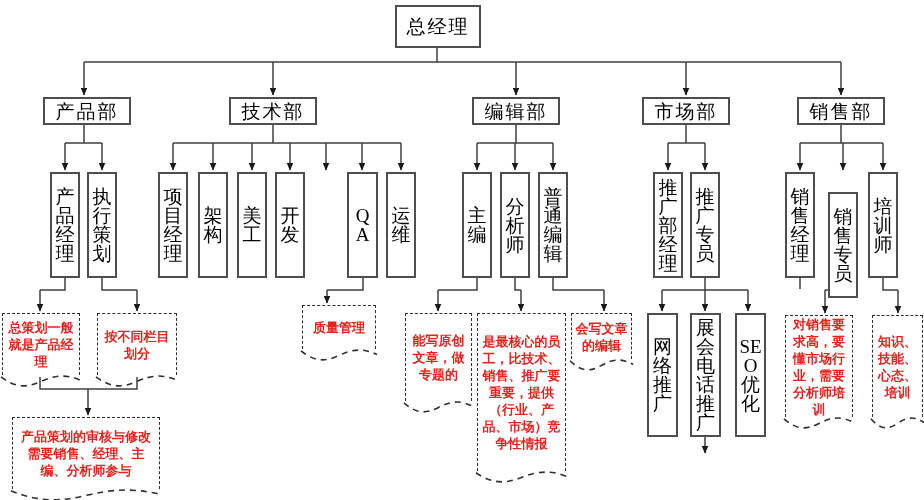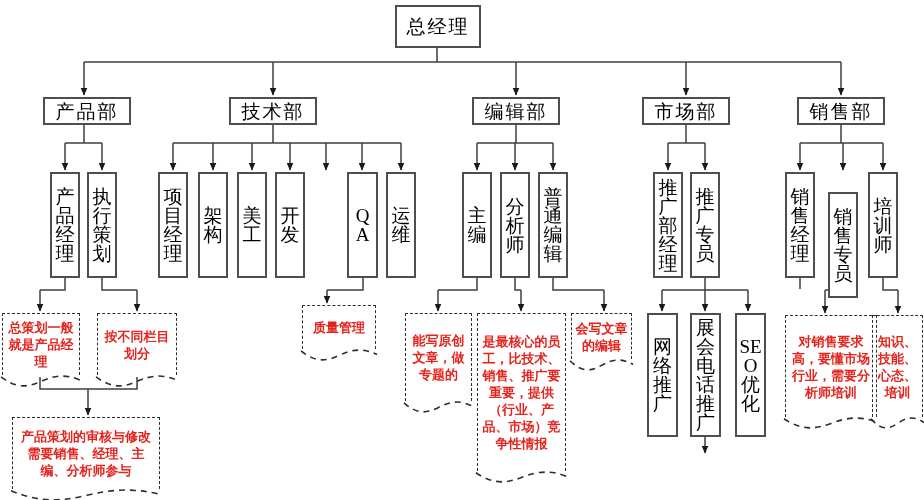--- a/index.html
+++ b/index.html
@@ -208,21 +208,21 @@
   </div>
 
   <div class="callout" style="left:571px;top:313px;width:61px;height:46px;">
     <span class="txt">会写文章的编辑</span>
     <svg class="wave" viewBox="0 0 100 14" preserveAspectRatio="none">
         <path d="M0 3 C18 15 32 15 50 8 C68 1 82 0 100 7"></path>
       </svg>
   </div>
 
 
-  <div class="callout" style="left:785px;top:315px;width:92px;height:102px;">
+  <div class="callout" style="left:785px;top:315px;width:68px;height:102px;">
     <span class="txt">对销售要求高，要懂市场行业，需要分析师培训</span>
     <svg class="wave" viewBox="0 0 100 14" preserveAspectRatio="none">
         <path d="M0 3 C18 15 32 15 50 8 C68 1 82 0 100 7"></path>
       </svg>
   </div>
 
   <div class="callout" style="left:872px;top:315px;width:51px;height:102px;">
     <span class="txt">知识、技能、心态、培训</span>
     <svg class="wave" viewBox="0 0 100 14" preserveAspectRatio="none">
         <path d="M0 3 C18 15 32 15 50 8 C68 1 82 0 100 7"></path>

